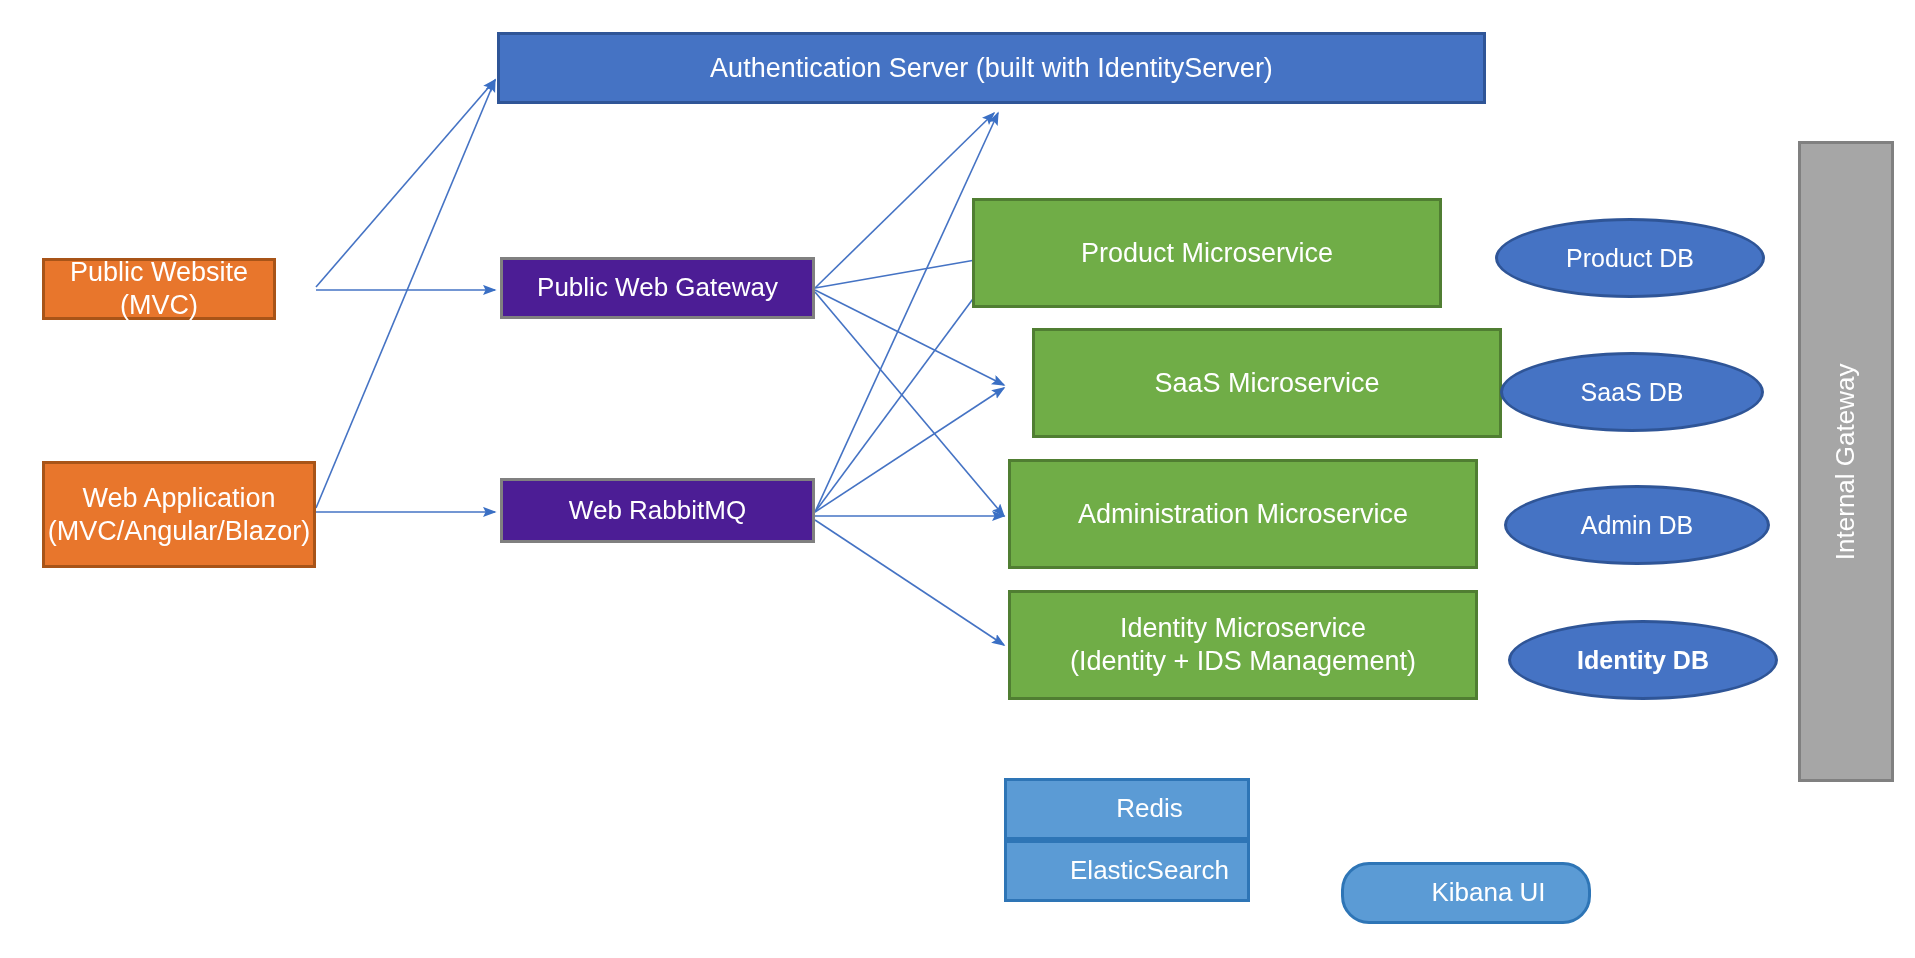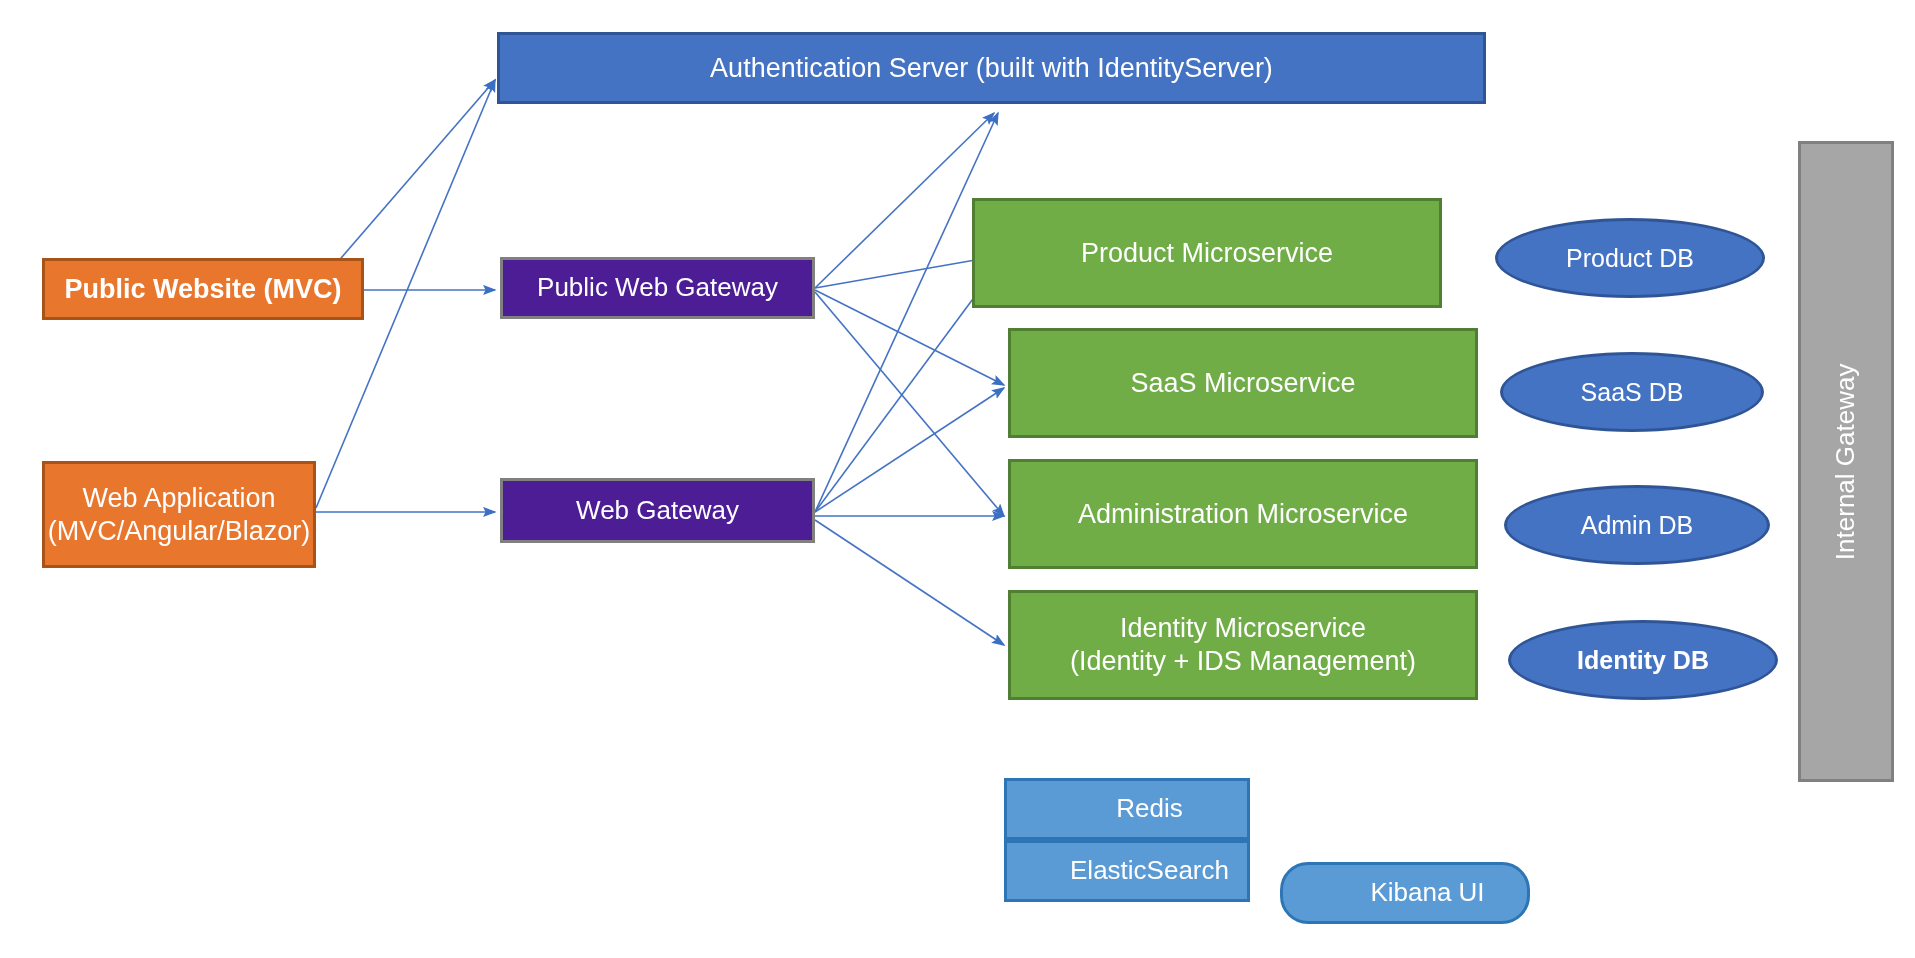--- a/index.html
+++ b/index.html
@@ -106,39 +106,39 @@
         <line x1="807" y1="512" x2="996" y2="388" marker-end="url(#arrowhead)"></line>
         <line x1="807" y1="516" x2="996" y2="516" marker-end="url(#arrowhead)"></line>
         <line x1="807" y1="520" x2="996" y2="645" marker-end="url(#arrowhead)"></line>
       </g>
   </svg>
 
   <div class="node auth" style="left: 489px; top: 32px; width: 989px; height: 72px;">
     <span>Authentication Server (built with IdentityServer)</span>
   </div>
 
-  <div class="node client" style="left: 34px; top: 258px; width: 322px; height: 62px; font-weight: bold;">
+  <div class="node client" style="left: 34px; top: 258px; width: 234px; height: 62px;">
     <span>Public Website (MVC)</span>
   </div>
   <div class="node client" style="left: 34px; top: 461px; width: 274px; height: 107px;">
     <span>Web Application
 (MVC/Angular/Blazor)</span>
   </div>
 
   <div class="node gateway" style="left: 492px; top: 257px; width: 315px; height: 62px;">
     <span>Public Web Gateway</span>
   </div>
   <div class="node gateway" style="left: 492px; top: 478px; width: 315px; height: 65px;">
-    <span>Web Gateway</span>
+    <span>Web RabbitMQ</span>
   </div>
 
   <div class="node service" style="left: 964px; top: 198px; width: 470px; height: 110px;">
     <span>Product Microservice</span>
   </div>
-  <div class="node service" style="left: 1000px; top: 328px; width: 470px; height: 110px;">
+  <div class="node service" style="left: 1024px; top: 328px; width: 470px; height: 110px;">
     <span>SaaS Microservice</span>
   </div>
   <div class="node service" style="left: 1000px; top: 459px; width: 470px; height: 110px;">
     <span>Administration Microservice</span>
   </div>
   <div class="node db" style="left: 1487px; top: 218px; width: 270px; height: 80px;">
     <span>Product DB</span>
   </div>
 
   <div class="node service" style="left: 1000px; top: 590px; width: 470px; height: 110px;">
@@ -158,17 +158,17 @@
   <div class="node internal-gw" style="left: 1790px; top: 141px; width: 96px; height: 641px;">
     <span class="vtext">Internal Gateway</span>
   </div>
 
   <div class="node infra" style="left: 996px; top: 778px; width: 246px; height: 62px;">
     <span>Redis</span>
   </div>
   <div class="node infra" style="left: 996px; top: 840px; width: 246px; height: 62px;">
     <span>ElasticSearch</span>
   </div>
-  <div class="node infra" style="left: 1272px; top: 862px; width: 250px; height: 62px; border-radius: 28px;">
+  <div class="node infra" style="left: 1333px; top: 862px; width: 250px; height: 62px; border-radius: 28px;">
     <span>Kibana UI</span>
   </div>
 
 </div>
 
 </body></html>

